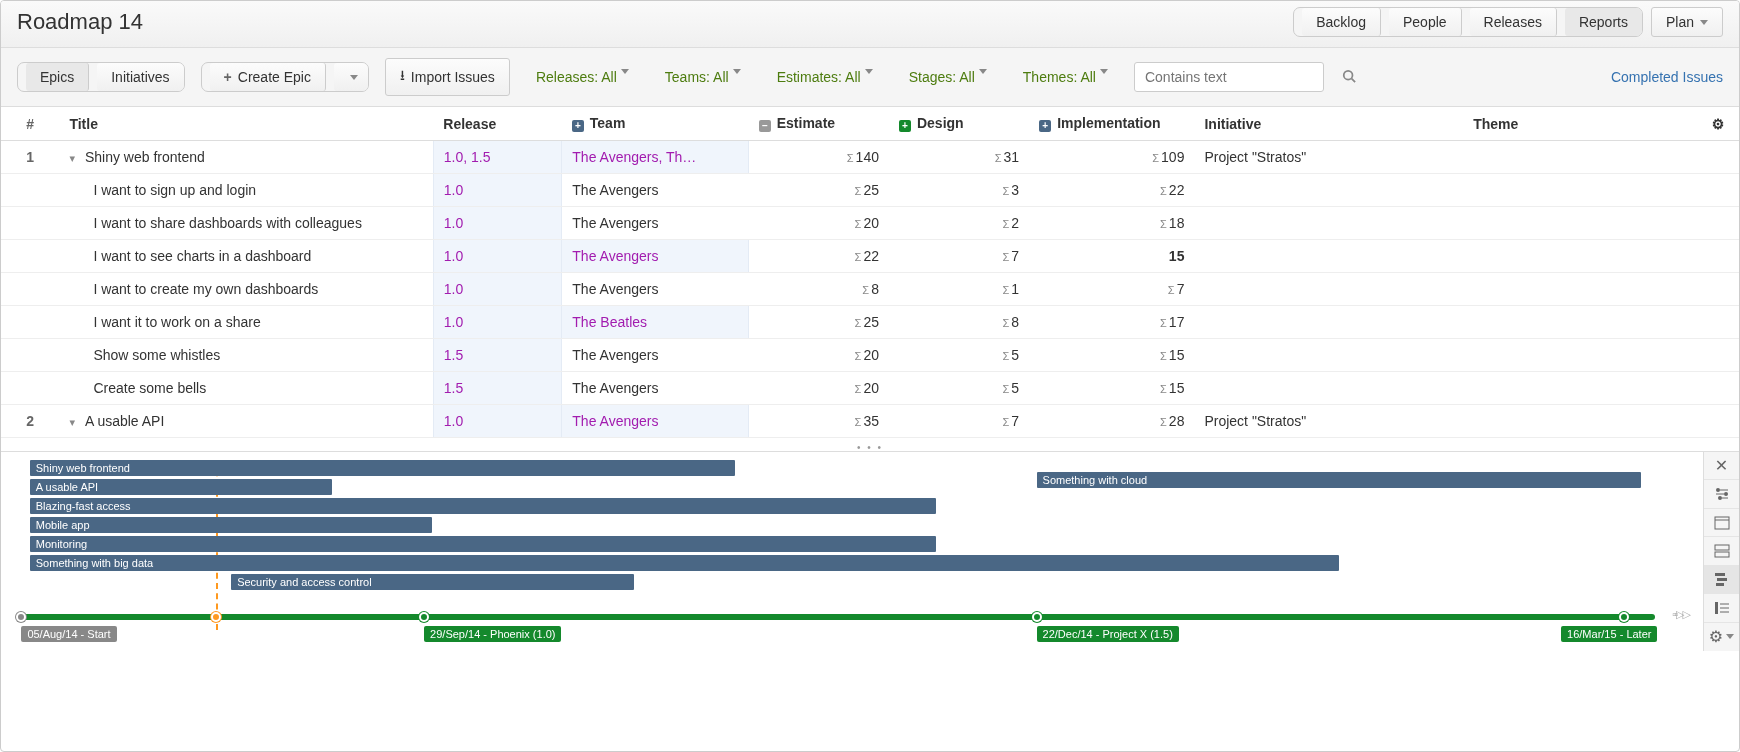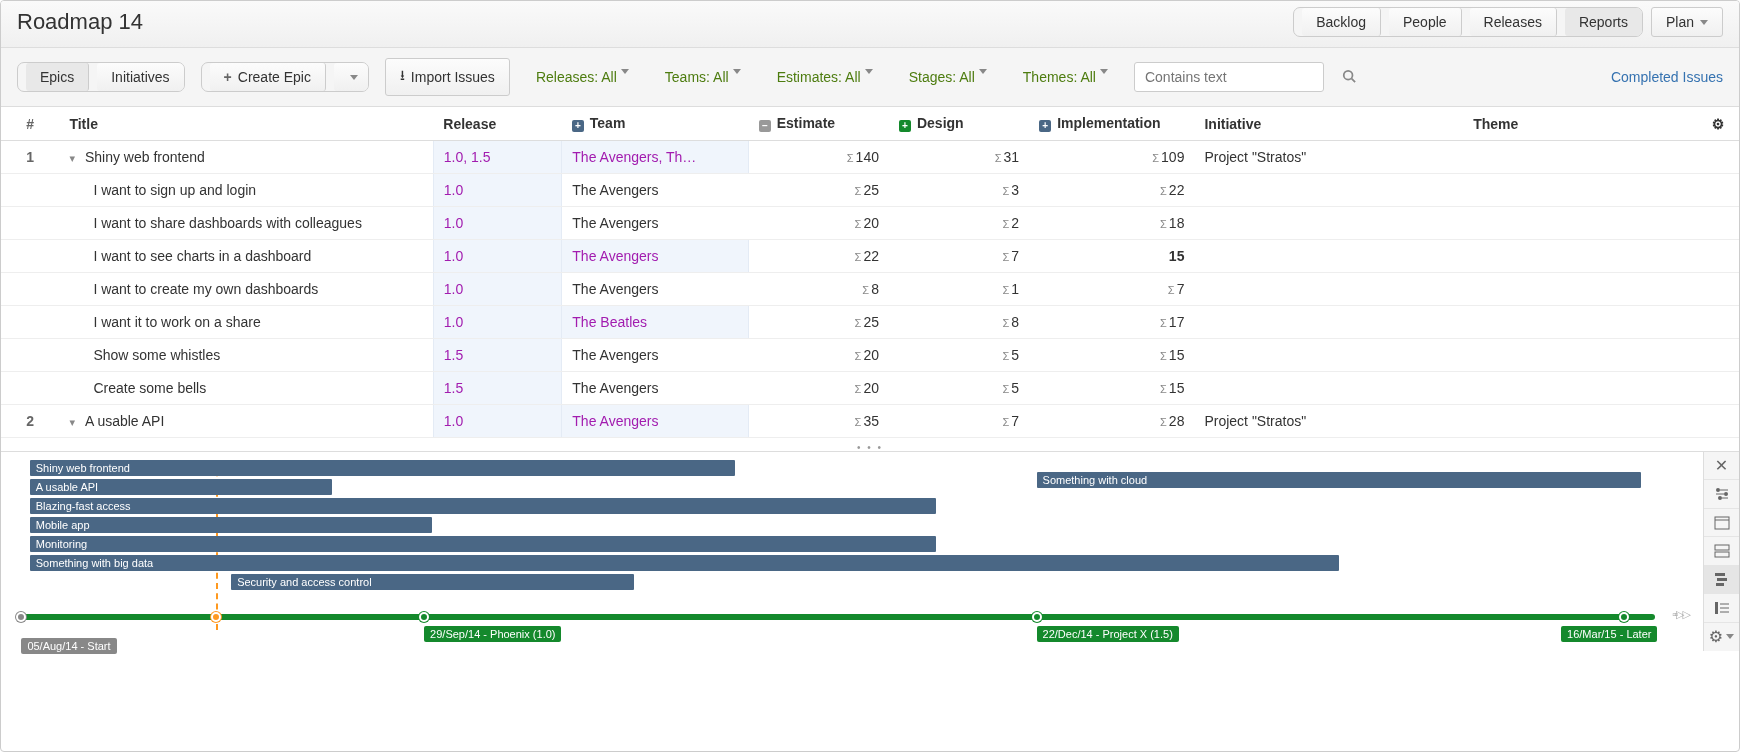--- a/index.html
+++ b/index.html
@@ -273,21 +273,21 @@
         <div class="gbar" style="left: 1%; width: 54%; top: 38px;">Blazing-fast access</div>
         <div class="gbar" style="left: 1%; width: 24%; top: 57px;">Mobile app</div>
         <div class="gbar" style="left: 1%; width: 78%; top: 95px;">Something with big data</div>
         <div class="gbar" style="left: 1%; width: 54%; top: 76px;">Monitoring</div>
         <div class="gbar" style="left: 13%; width: 24%; top: 114px;">Security and access control</div>
       </div>
     <div class="axis" id="axis">
       <div class="axis-line"></div>
       <span class="arrows">▫▫▷▷</span>
     <div class="axis-dot start" style="left: calc(0.5% - 5px);"></div>
-        <div class="axis-label grey" style="left: 0.5%; margin-top: 12px;">05/Aug/14 - Start</div>
+        <div class="axis-label grey" style="left: 0.5%;">05/Aug/14 - Start</div>
         <div class="axis-dot " style="left: calc(24.5% - 5px);"></div>
         <div class="axis-label " style="left: 24.5%;">29/Sep/14 - Phoenix (1.0)</div>
         <div class="axis-dot " style="left: calc(61% - 5px);"></div>
         <div class="axis-label " style="left: 61%;">22/Dec/14 - Project X (1.5)</div>
         <div class="axis-dot " style="left: calc(96% - 5px);"></div>
         <div class="axis-label " style="left: auto; right: 2%;">16/Mar/15 - Later</div>
         <div class="axis-dot today" style="left: calc(12.1% - 5px);"></div>
       </div>
   </div>
   <div class="timeline-side">

